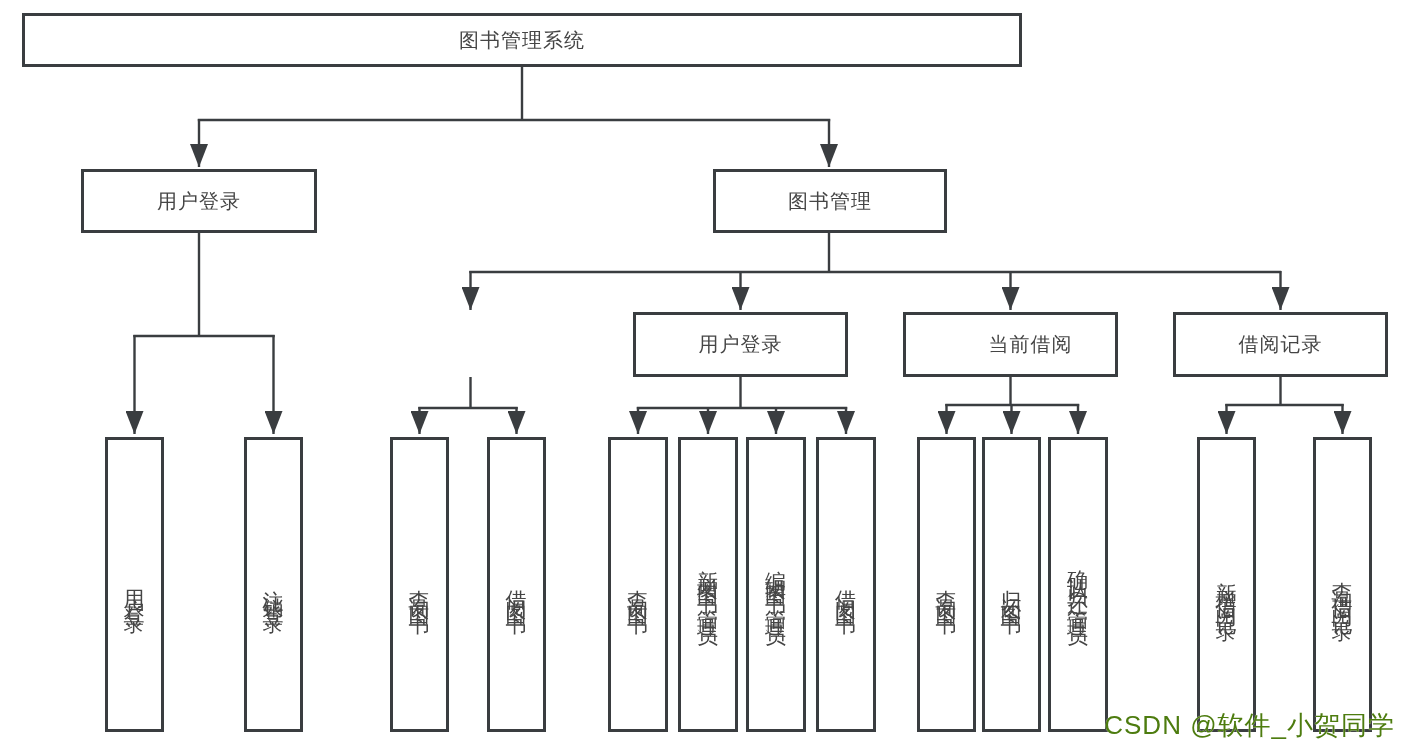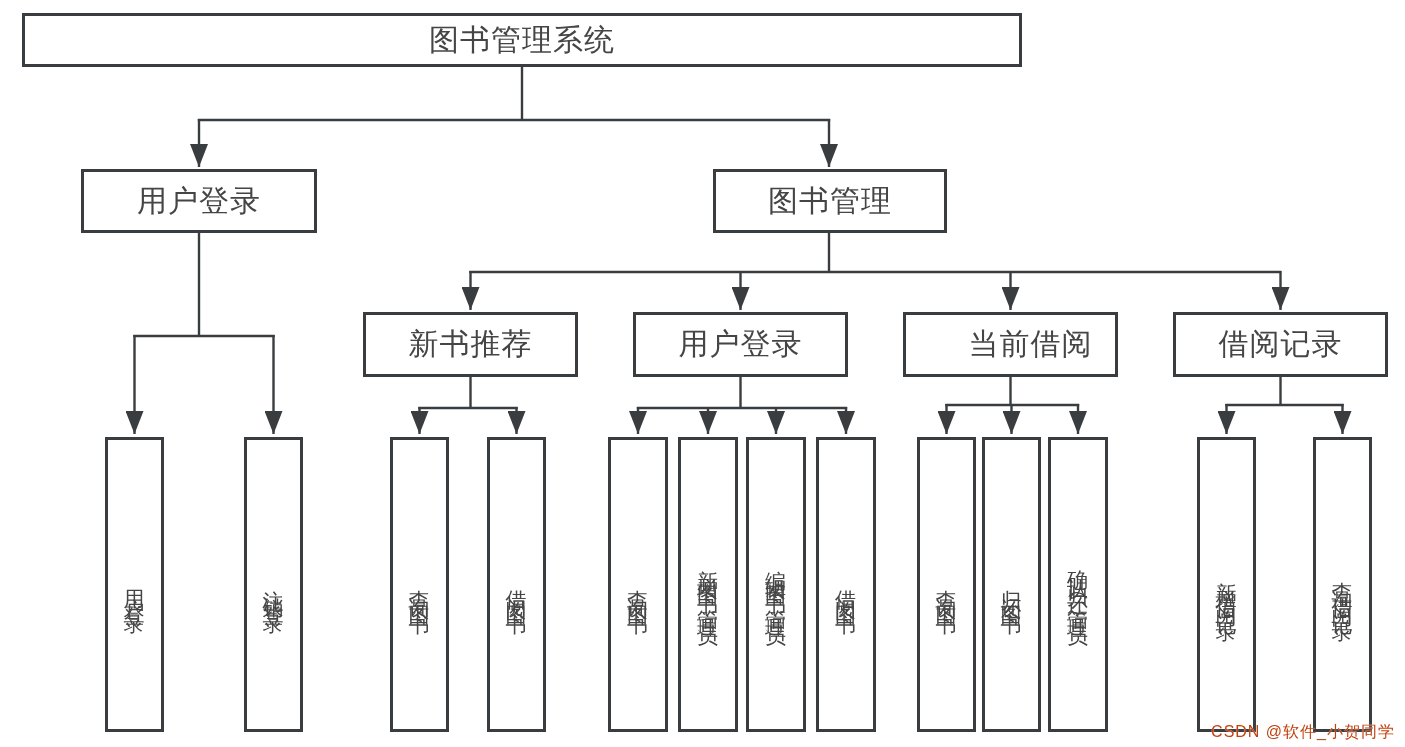--- a/index.html
+++ b/index.html
@@ -26,21 +26,21 @@
     position: absolute;
     box-sizing: border-box;
     background: #ffffff;
     border: 3px solid #3a3d40;
     color: #454545;
     display: flex;
     align-items: center;
     justify-content: center;
   }
   .node-h {
-    font-size: 30px;
+    font-size: 20px;
     letter-spacing: 1px;
     white-space: nowrap;
   }
   .node-v {
     top: 437px;
     height: 295px;
     border-width: 3px;
   }
   .vtext {
     writing-mode: vertical-rl;
@@ -48,22 +48,22 @@
     font-size: 21px;
     letter-spacing: 8px;
     line-height: 1;
     color: #454545;
     margin-bottom: -8px;
   }
   .watermark {
     position: absolute;
     right: 10px;
     bottom: 4px;
-    font-size: 16px;
-    color: #c2410c;
+    font-size: 26px;
+    color: #4d7c0f;
     letter-spacing: 1px;
     white-space: nowrap;
     text-shadow: 0 0 1px #ffffff;
   }
 </style>
 </head>
 <body>
 
 <div class="canvas">
 
@@ -121,23 +121,20 @@
     <span>图书管理系统</span>
   </div>
 
   <div class="node node-h" style="left:81px; top:169px; width:236px; height:64px;">
     <span>用户登录</span>
   </div>
   <div class="node node-h" style="left:713px; top:169px; width:234px; height:64px;">
     <span>图书管理</span>
   </div>
 
-  <div class="node node-h" style="left:363px; top:312px; width:215px; height:65px;">
-    <span>新书推荐</span>
-  </div>
   <div class="node node-h" style="left:633px; top:312px; width:215px; height:65px;">
     <span>用户登录</span>
   </div>
   <div class="node node-h" style="left:903px; top:312px; width:215px; height:65px;padding-left:40px;">
     <span>当前借阅</span>
   </div>
   <div class="node node-h" style="left:1173px; top:312px; width:215px; height:65px;">
     <span>借阅记录</span>
   </div>
 

